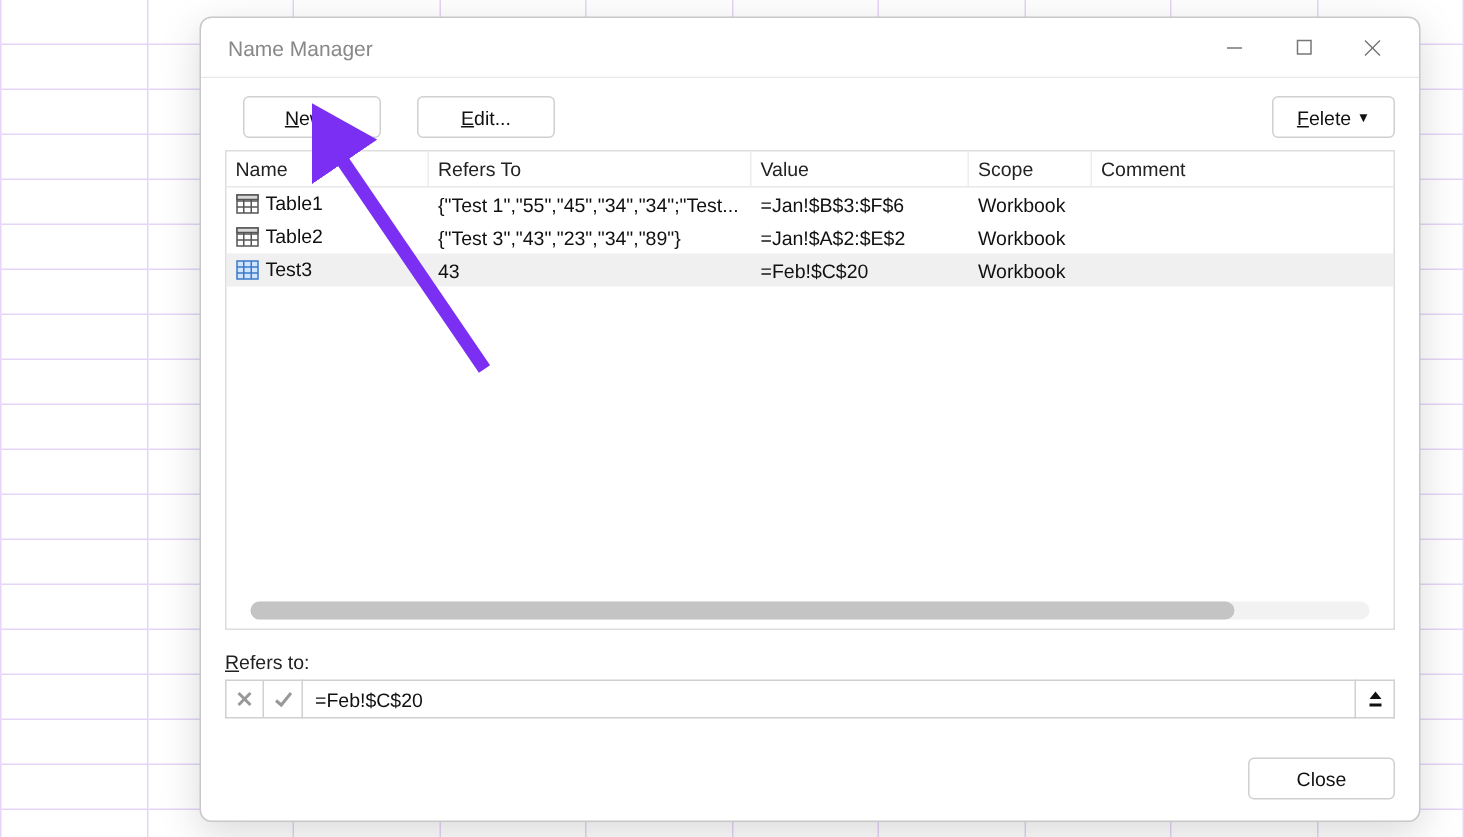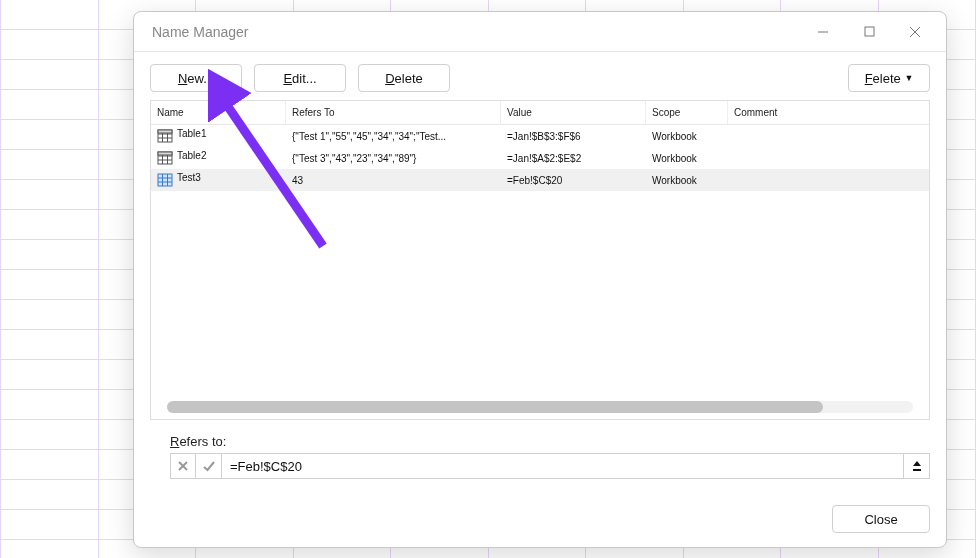--- a/index.html
+++ b/index.html
@@ -36,55 +36,55 @@
   .win-btn { width: 46px; height: 30px; display: flex; align-items: center; justify-content: center; color: #777; }
   .win-btn svg { stroke: #777; }
 
   .body { padding: 12px 16px 12px 16px; flex: 1; display: flex; flex-direction: column; }
 
   .toolbar { display: flex; gap: 12px; margin-bottom: 8px; position: relative; }
   .btn {
     height: 28px; padding: 0 10px;
     background: #fff; border: 1px solid #d0d0d0; border-radius: 4px;
     font-size: 13px; color: #111; display: flex; align-items: center; justify-content: center;
-    cursor: pointer; min-width: 92px;
+    cursor: pointer; min-width: 92px; margin-left: 12px;
   }
   .btn u { text-decoration: underline; }
   .spacer { flex: 1; }
 
   .list {
     flex: 1; border: 1px solid #ddd; display: flex; flex-direction: column;
     overflow: hidden; min-height: 0;
     position: relative;
   }
   .list-header, .list-row {
     display: grid;
     grid-template-columns: 135px 215px 145px 82px 1fr;
-    font-size: 10px;
+    font-size: 13px;
     align-items: center;
   }
   .list-header { height: 24px; border-bottom: 1px solid #e8e8e8; color: #222; }
   .list-header > div { padding: 0 6px; border-right: 1px solid #eee; height: 100%; display:flex; align-items:center;}
   .list-header > div:last-child { border-right: none;}
   .list-body { flex: 1; overflow: hidden; }
   .list-row { height: 22px; color: #111; }
   .list-row > div { padding: 0 6px; white-space: nowrap; overflow: hidden; text-overflow: ellipsis; }
   .list-row.sel { background: #f0f0f0; }
   .name-cell { display: flex; align-items: flex-start; gap: 4px; }
   .tbl-icon { width:16px; height:16px; display:inline-flex; align-items:center; justify-content:center;}
   .hscroll {
     position: absolute; left: 16px; right: 16px; bottom: 6px;
     height: 12px; background: #f2f2f2; border-radius: 6px;
   }
   .hscroll .thumb {
     position:absolute; left:0; top:0; height:100%; width: 88%;
     background: #c4c4c4; border-radius: 6px;
   }
 
-  .refers-section { margin-top: 14px; margin-left: 20px; }
+  .refers-section { margin-top: 14px; }
   .refers-label { font-size: 13px; color: #222; margin-bottom: 4px; }
   .refers-label span:first-letter { text-decoration: underline; }
   .refers-row { display:flex; align-items:center; gap:0; }
   .iconbtn {
     width: 26px; height: 26px; border:1px solid #d0d0d0; background:#fff;
     display:flex; align-items:center; justify-content:center; color:#888;
   }
   .iconbtn + .iconbtn { border-left: none; }
   .refers-input {
     flex:1; height:26px; border:1px solid #d0d0d0; border-left:none;
@@ -323,23 +323,20 @@
     </div>
   </div>
 
   <div class="body">
     <div class="toolbar">
       <button class="btn">
           <span><u>N</u><span>ew...</span></span>
         </button>
       <button class="btn">
           <span><u>E</u><span>dit...</span></span>
-        </button>
-      <button class="btn">
-          <span><u>D</u><span>elete</span></span>
         </button>
       <div class="spacer"></div>
       <button class="btn" style="min-width:82px;">
         <span><u>F</u><span>elete</span>&nbsp;</span>
         <span style="font-size:9px;">▼</span>
       </button>
     </div>
 
     <div class="list">
       <div class="list-header">

